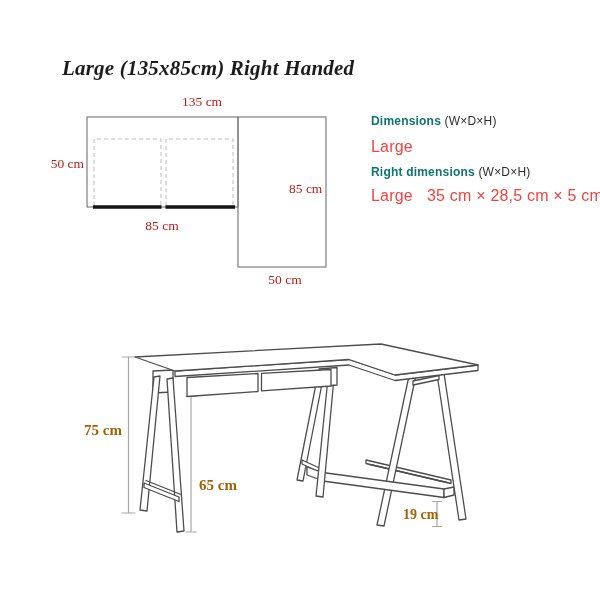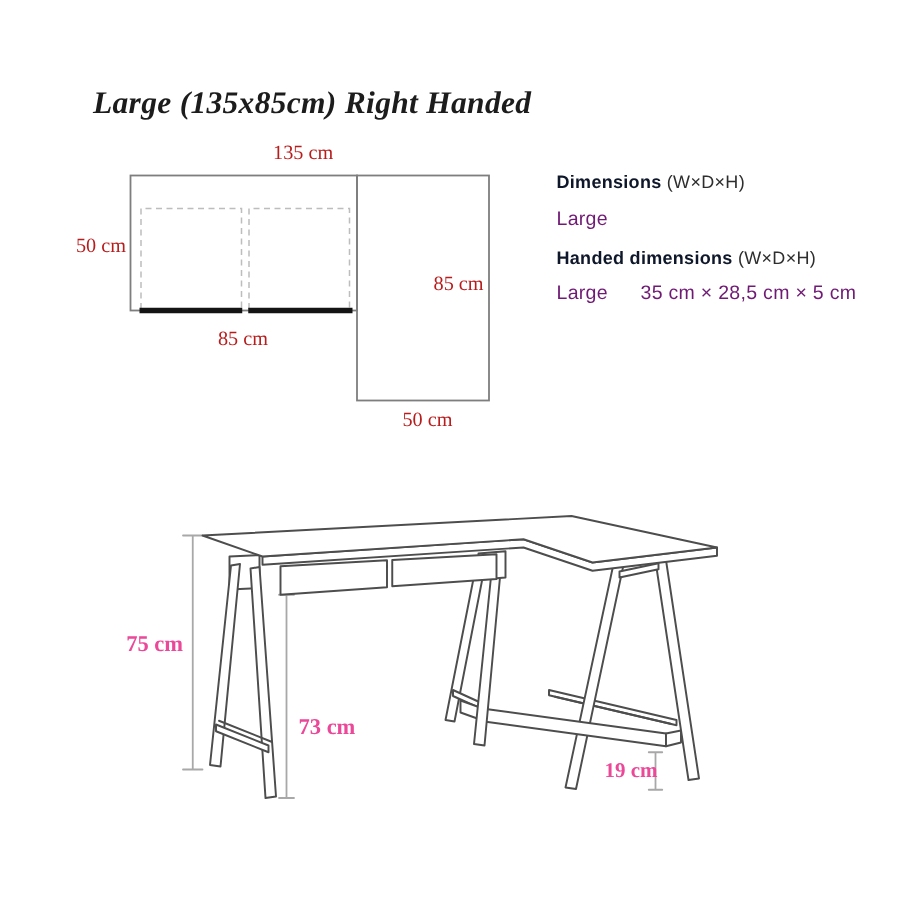--- a/index.html
+++ b/index.html
@@ -15,29 +15,29 @@
     font-size:21px;color:#1c1c1c;letter-spacing:0.2px;white-space:nowrap;text-align:center;
   }
   
   .plan-label{
     font-family:"Liberation Serif",serif;font-size:13.5px;color:#b91c1c;
     white-space:nowrap;
   }
   
   .illus-label{
     font-family:"Liberation Serif",serif;font-size:15px;font-weight:700;
-    color:#ec4899;white-space:nowrap;
+    color:#a16207;white-space:nowrap;
   }
   
   .spec-heading{
     left:371px;font-size:12px;color:#2e2e2e;white-space:nowrap;letter-spacing:0.2px;
   }
-  .spec-heading b{font-weight:700;color:#0f172a;}
+  .spec-heading b{font-weight:700;color:#0f766e;}
   .spec-row{
-    left:371px;display:flex;font-size:13px;color:#701a75;white-space:nowrap;letter-spacing:0.2px;
+    left:371px;display:flex;font-size:16px;color:#ef4444;white-space:nowrap;letter-spacing:0.2px;
   }
   .spec-row .size{width:56px;flex:0 0 56px;}
   svg{position:absolute;left:0;top:0;}
 </style>
 </head>
 <body>
 
 <svg width="600" height="600" viewBox="0 0 600 600">
 
   <g fill="none" stroke="#7e7e7e" stroke-width="1.2">
@@ -113,22 +113,22 @@
 <div class="abs plan-label" style="left:289px;top:181px;width:40px;">85 cm</div>
 <div class="abs plan-label" style="left:265px;top:272px;width:40px;text-align:center;">50 cm</div>
 
 <div class="abs spec-heading" style="top:114px;">
   <b>Dimensions</b><span> (W×D×H)</span>
 </div>
 <div class="abs spec-row" style="top:138px;">
   <span class="size">Large</span>
 </div>
 <div class="abs spec-heading" style="top:165px;">
-  <b>Handed dimensions</b><span> (W×D×H)</span>
+  <b>Right dimensions</b><span> (W×D×H)</span>
 </div>
 <div class="abs spec-row" style="top:187px;">
   <span class="size">Large</span>
   <span class="value">35 cm × 28,5 cm × 5 cm</span>
 </div>
 
 <div class="abs illus-label" style="left:84px;top:422px;width:38px;text-align:right;">75 cm</div>
-<div class="abs illus-label" style="left:199px;top:477px;">73 cm</div>
+<div class="abs illus-label" style="left:199px;top:477px;">65 cm</div>
 <div class="abs illus-label" style="left:403px;top:507px;font-size:14px;">19 cm</div>
 
 </body></html>

